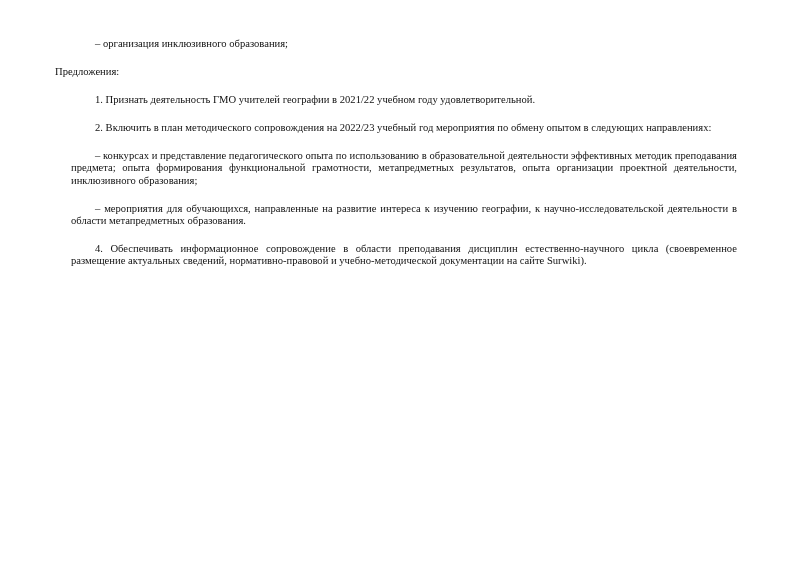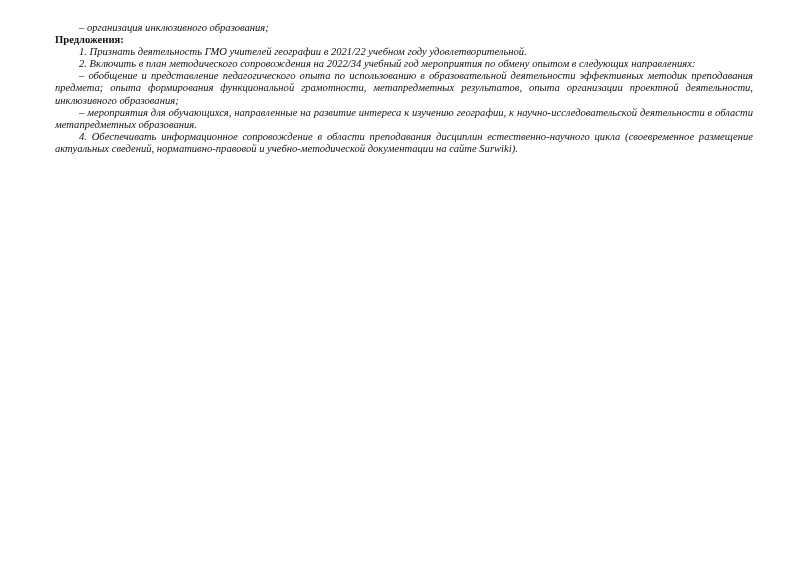--- a/index.html
+++ b/index.html
@@ -7,28 +7,28 @@
     .page {
       position: absolute;
       left: 55px;
       top: 22px;
       width: 698px;
       font-family: "Liberation Serif", "DejaVu Serif", serif;
       font-size: 10.6px;
       line-height: 12.1px;
       color: #111111;
     }
-    .p { margin: 0; text-align: justify; text-indent: 24px; font-style: italic; }
-    .heading { margin: 0; font-weight: bold; text-indent: 0; }
+    .p { margin: 16px; text-align: justify; text-indent: 24px; }
+    .heading { margin: 0; font-weight: normal; text-indent: 0; }
     .last-left { text-align-last: left; }
   </style>
 </head>
 <body>
 
 <div class="page">
   <p class="p last-left">– организация инклюзивного образования;</p>
   <p class="heading">Предложения:</p>
   <p class="p last-left">1. Признать деятельность ГМО учителей географии в 2021/22 учебном году удовлетворительной.</p>
-  <p class="p last-left">2. Включить в план методического сопровождения на 2022/34 учебный год  мероприятия по обмену опытом в следующих направлениях:</p>
-  <p class="p last-left">– обобщение и представление  педагогического опыта по использованию в образовательной деятельности эффективных методик преподавания предмета; опыта формирования функциональной грамотности, метапредметных результатов, опыта организации проектной деятельности, инклюзивного образования;</p>
+  <p class="p last-left">2. Включить в план методического сопровождения на 2022/23 учебный год  мероприятия по обмену опытом в следующих направлениях:</p>
+  <p class="p last-left">– конкурсах и представление  педагогического опыта по использованию в образовательной деятельности эффективных методик преподавания предмета; опыта формирования функциональной грамотности, метапредметных результатов, опыта организации проектной деятельности, инклюзивного образования;</p>
   <p class="p last-left">– мероприятия для обучающихся, направленные на развитие интереса к изучению географии, к научно-исследовательской деятельности в области метапредметных образования.</p>
   <p class="p last-left">4. Обеспечивать информационное сопровождение в области преподавания дисциплин естественно-научного цикла (своевременное размещение актуальных сведений, нормативно-правовой и учебно-методической документации на сайте Surwiki).</p>
 </div>
 
 </body></html>

